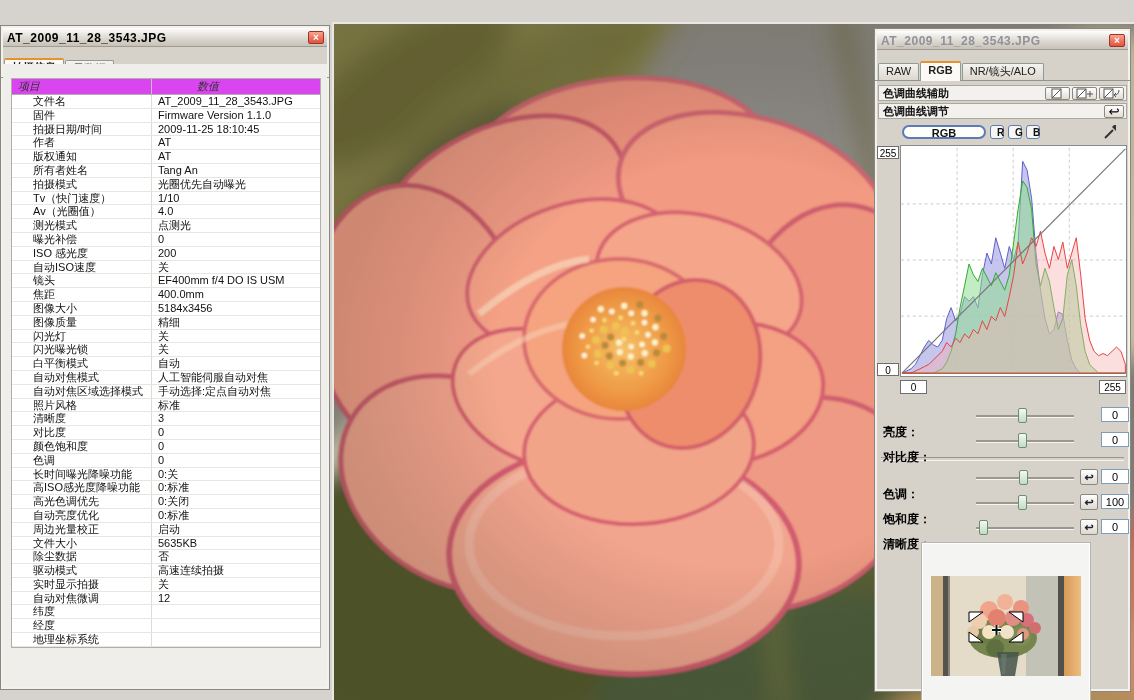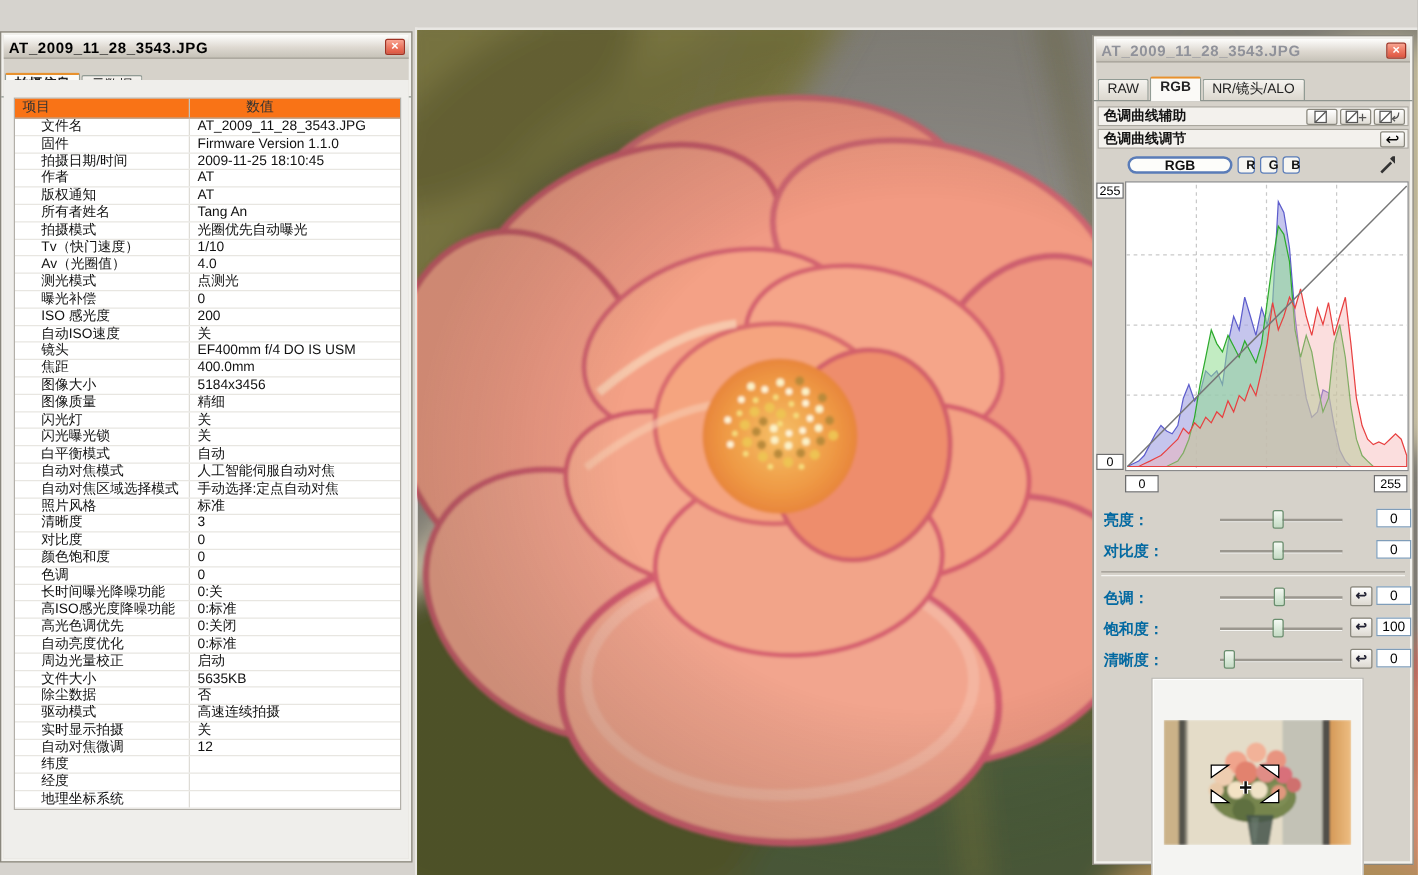--- a/index.html
+++ b/index.html
@@ -31,22 +31,22 @@
     border:1px solid #919b94;border-bottom:none;border-radius:2px 2px 0 0;
     background:linear-gradient(180deg,#f5f3ef,#dcd8cf);color:#222;white-space:nowrap;}
   .tab.active{background:#fbfaf7;border-top:2px solid #e8912d;height:16px;
     margin-bottom:-1px;font-weight:bold;}
 
   
   .left-win{left:0;top:25px;width:330px;height:665px;}
   .left-content{position:absolute;left:2px;right:2px;top:38px;bottom:2px;background:#efeeeb;}
   .exif-table{position:absolute;left:8px;top:14px;width:310px;background:#fff;
     border:1px solid #b2afa8;box-sizing:border-box;}
-  .thead{display:flex;height:15px;background:#f97316;border-bottom:1px solid #b2afa8;
-    font-size:11px;color:#333;}
+  .thead{display:flex;height:15px;background:#d946ef;border-bottom:1px solid #b2afa8;
+    font-size:11px;color:#333;font-style:italic;}
   .thead span{line-height:15px;padding-left:6px;box-sizing:border-box;}
   .thead .h1{flex:0 0 140px;border-right:1px solid #c4c1ba;}
   .thead .h2{flex:1;margin-left:39px;}
   .trow{display:flex;height:12.8px;border-bottom:1px solid #e8e6e1;font-size:11px;color:#111;}
   .trow .c1{flex:0 0 140px;border-right:1px solid #dedcd6;padding-left:21px;line-height:12.4px;
     white-space:nowrap;overflow:hidden;box-sizing:border-box;}
   .trow .c2{flex:1;padding-left:6px;line-height:12.4px;white-space:nowrap;overflow:hidden;}
 
   
   .right-win{left:874px;top:28px;width:257px;height:664px;}
@@ -73,21 +73,21 @@
     font-size:10px;line-height:13px;text-align:center;box-sizing:border-box;color:#000;}
   .gbox.topb{top:1px;} .gbox.botb{bottom:1px;}
   .hplot{width:229px;height:230px;background:#fff;border:1px solid #8a8a8a;}
   .rangerow{margin:3px 3px 0 25px;height:14px;position:relative;}
   .rbox{position:absolute;top:0;width:27px;height:14px;background:#fff;border:1px solid #6e6e6e;
     font-size:10px;line-height:13px;text-align:center;box-sizing:border-box;}
   .rbox.l{left:0;} .rbox.r{right:1px;}
 
   .sliders{margin-top:9px;}
   .srow{position:relative;height:25px;}
-  .slabel{position:absolute;left:8px;top:5px;font-size:12px;font-weight:bold;color:#0369a1;white-space:nowrap;}
+  .slabel{position:absolute;left:8px;top:21px;font-size:12px;font-weight:bold;color:#000000;white-space:nowrap;}
   .track{position:absolute;left:101px;top:12px;width:98px;height:2px;background:#9b978f;
     border-bottom:1px solid #f6f5f2;}
   .thumb{position:absolute;top:-7px;width:9px;height:15px;border:1px solid #6a8f6f;border-radius:2px;
     background:linear-gradient(180deg,#f4f9f3,#c4dbc4);box-sizing:border-box;}
   .undo{position:absolute;left:205px;top:4px;width:18px;height:16px;border:1px solid #8a887e;
     border-radius:2px;background:linear-gradient(180deg,#fff,#ddd9d1);
     font-size:11px;font-weight:bold;line-height:13px;text-align:center;padding:0;color:#223;}
   .val{position:absolute;left:226px;top:4px;width:28px;height:15px;background:#fff;
     border:1px solid #7f9db9;font-size:11px;line-height:14px;text-align:center;box-sizing:border-box;}
   .sdivider{height:2px;margin:4px 6px;border-top:1px solid #9a968e;border-bottom:1px solid #f4f3f0;}

